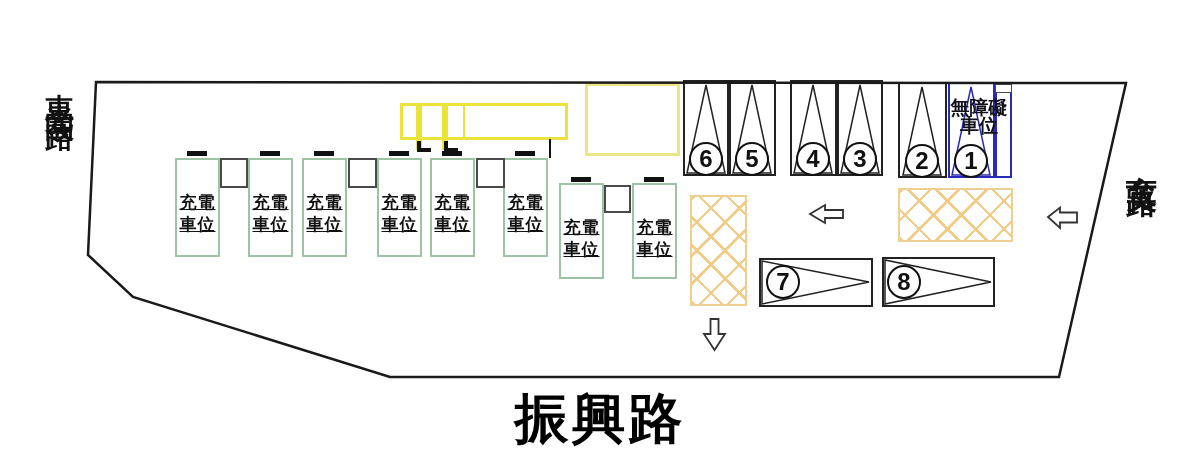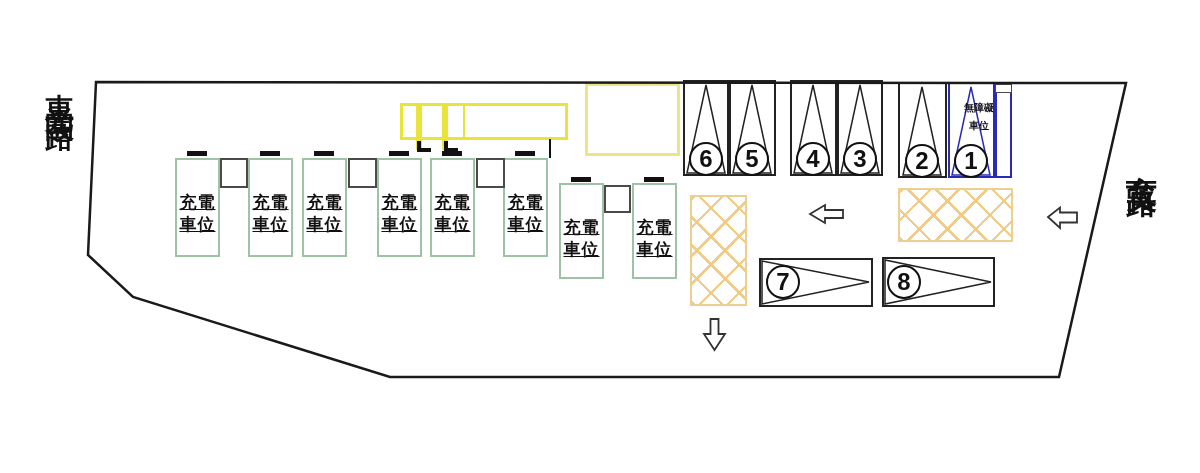--- a/index.html
+++ b/index.html
@@ -19,21 +19,21 @@
   .hatch { position:absolute; box-sizing:border-box; border:2px solid #edcf92;
            background:
              repeating-linear-gradient(45deg,  rgba(240,202,130,0.95) 0 2.5px, transparent 2.5px 20px),
              repeating-linear-gradient(135deg, rgba(240,202,130,0.95) 0 2.5px, transparent 2.5px 20px); }
   .ystruct { position:absolute; box-sizing:border-box; border:3px solid #e9e33a; background:transparent; }
   .ypale   { position:absolute; box-sizing:border-box; border:3px solid #ece583; background:#fff; }
   .ybar    { position:absolute; background:#e9e33a; }
   .vtext { position:absolute; writing-mode:vertical-rl; text-orientation:upright;
            font-weight:bold; color:#111; }
   .acc-label { position:absolute; left:944px; top:99px; width:70px; text-align:center;
-               font-size:10px; line-height:18px; font-weight:bold; color:#101018; z-index:7; }
+               font-size:19px; line-height:18px; font-weight:bold; color:#101018; z-index:7; }
   .road-south { position:absolute; left:460px; top:383px; width:280px; text-align:center;
                 font-size:54px; font-weight:bold; letter-spacing:3px; color:#000; }
 </style>
 </head>
 <body>
 
 <div class="stage">
 
   <div class="gspace" style="left:175px;top:158px;width:45px;height:99px;">
     <div class="clabel">
@@ -151,14 +151,15 @@
   <div class="circle" style="left:766px;top:265px;">7</div>
   <div class="circle" style="left:887px;top:265px;">8</div>
 
   <div class="acc-label">
     <div>無障礙</div>
     <div>車位</div>
   </div>
 
   <div class="vtext" style="left:40px;top:70px;font-size:29px;letter-spacing:10px;">東光園路</div>
   <div class="vtext" style="left:1120px;top:150px;font-size:31px;letter-spacing:6px;">育英路</div>
+  <div class="road-south">振興路</div>
 
 </div>
 
 </body></html>

